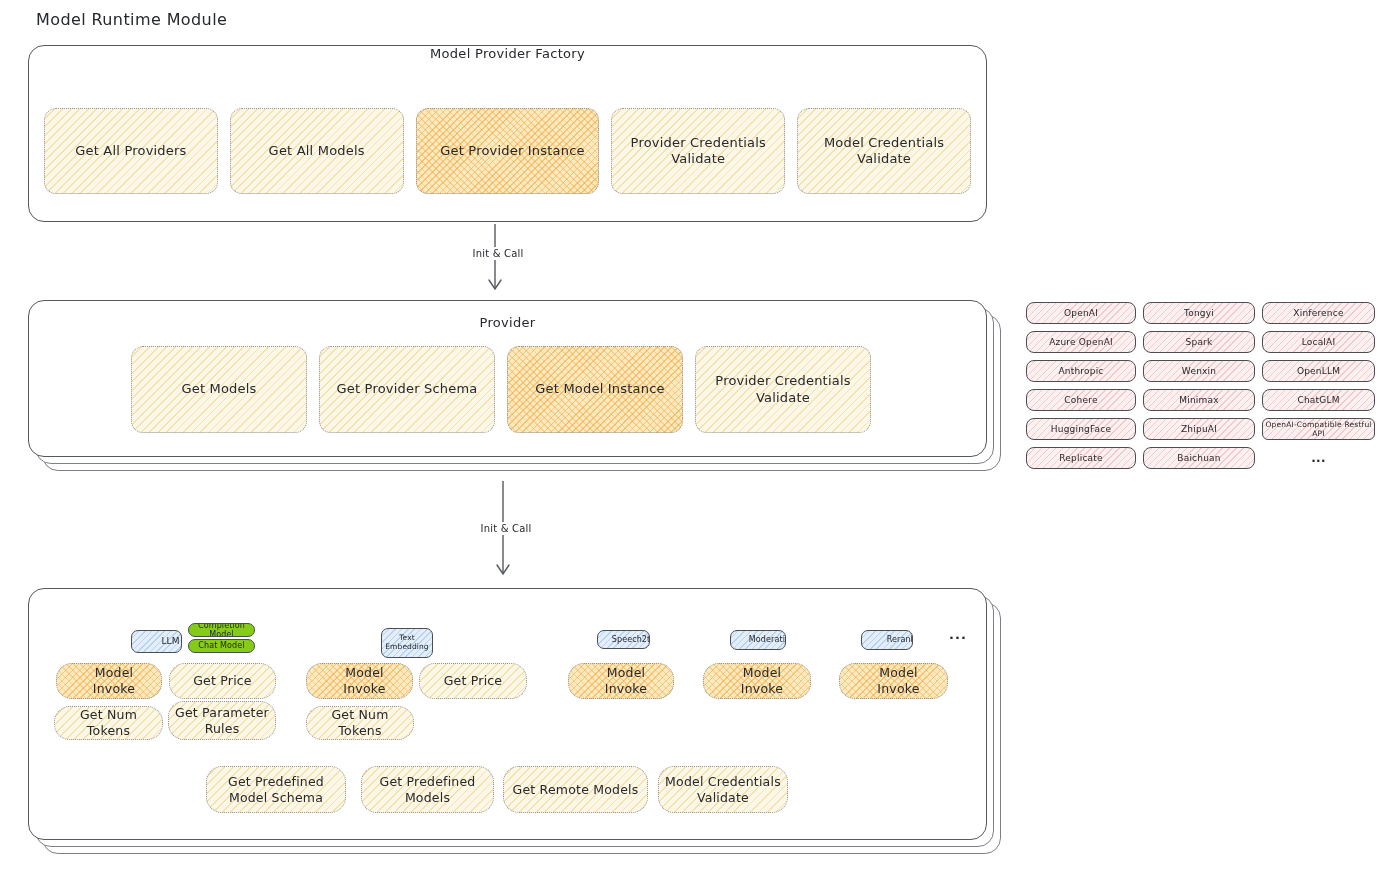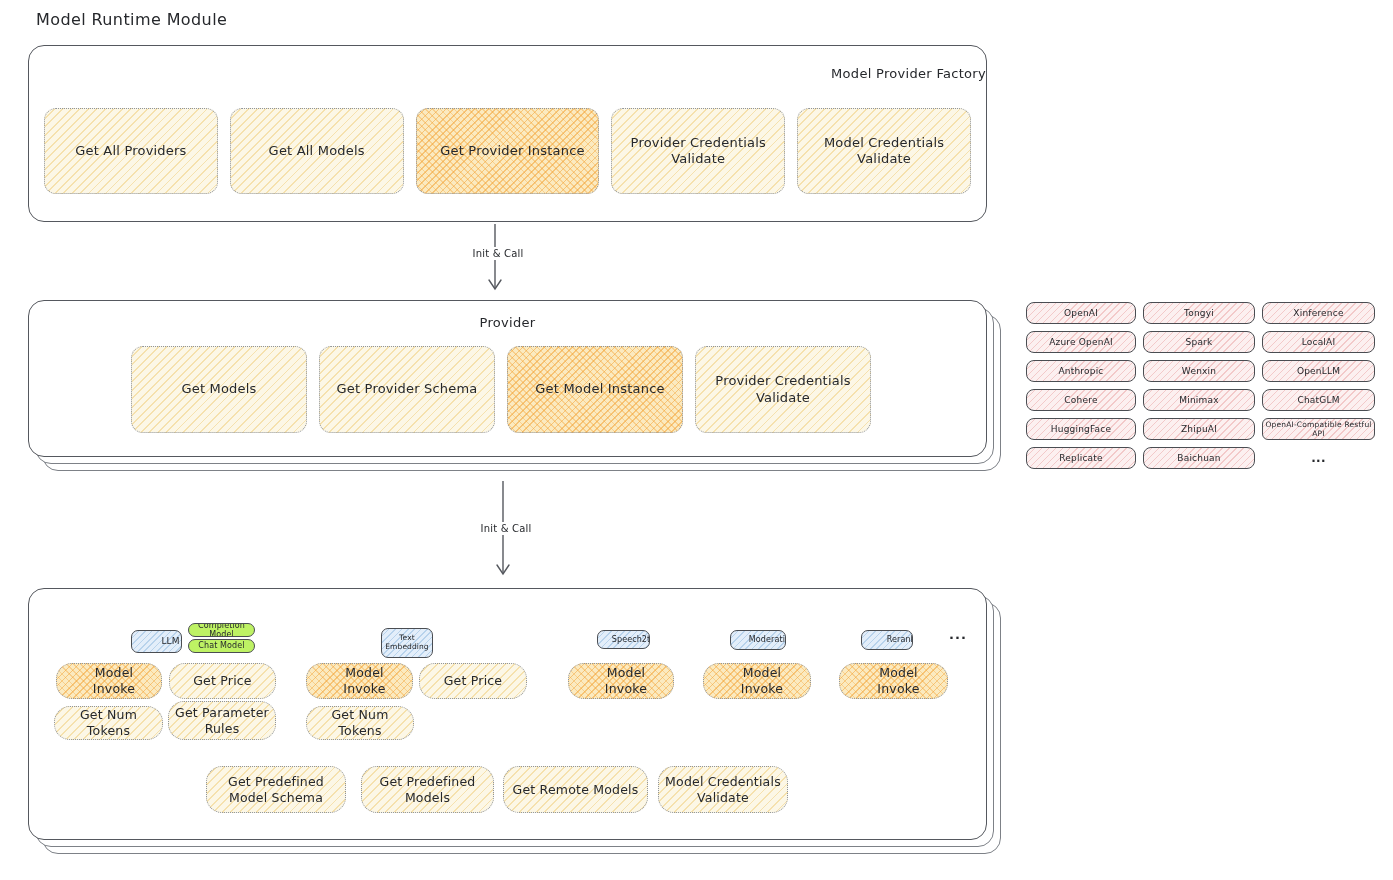--- a/index.html
+++ b/index.html
@@ -49,42 +49,42 @@
   .vendor-cell.v-small{font-size:7.5px;border-radius:6px;}
   .vendor-cell.v-plain{border:none;background:none;font-size:12px;font-weight:600;}
 
   
   .tag{
     position:absolute;display:flex;align-items:center;justify-content:center;text-align:center;
     border:1.3px solid #4a4d52;border-radius:7px;font-size:8px;line-height:1.15;letter-spacing:.1px;
     box-sizing:border-box;overflow:hidden;
   }
   .tag-blue{background:repeating-linear-gradient(135deg, rgba(120,170,215,.4) 0 1.1px, transparent 1.1px 4.5px), #e3eefa;padding-left:28px;}
-  .tag-white{background:#bef264;border-width:1.2px;}
+  .tag-white{background:#84cc16;border-width:1.2px;}
   .ellipsis{position:absolute;font-size:13px;font-weight:600;letter-spacing:1px;}
 
   
   .op{position:absolute;font-size:12.5px;border-radius:16px;}
 
   
   .arrow-svg{position:absolute;overflow:visible;}
   .arrow-label{
     position:absolute;background:#fff;text-align:center;font-size:10px;letter-spacing:.2px;
     padding:1px 3px;z-index:5;
   }
 </style>
 </head>
 <body>
 
 <div class="canvas">
 
   <div class="abs page-title">Model Runtime Module</div>
 
   <div class="container" style="left:28px;top:45px;width:957px;height:175px;">
-    <div class="container-title" style="top:20px;text-align:right;">Model Provider Factory</div>
+    <div class="container-title" style="top:0;">Model Provider Factory</div>
     <div class="row fac-row">
 
     <div class="ybox">Get All Providers</div>
         <div class="ybox">Get All Models</div>
         <div class="ybox v-cross">Get Provider Instance</div>
         <div class="ybox">Provider Credentials Validate</div>
         <div class="ybox">Model Credentials Validate</div>
       </div>
   </div>
 

